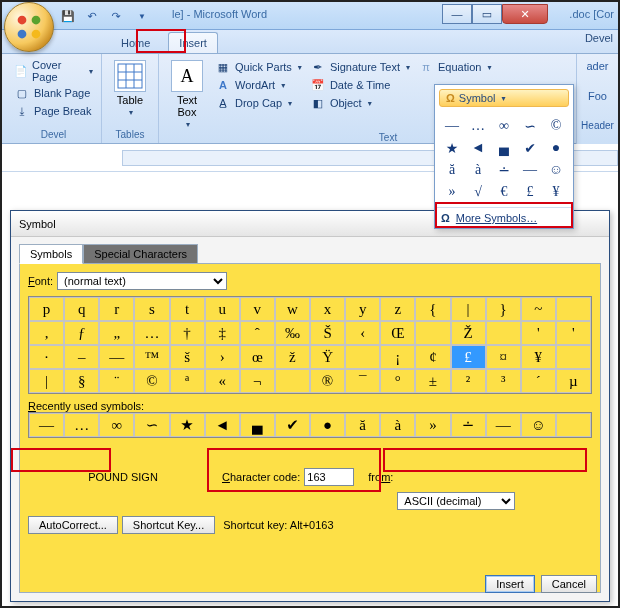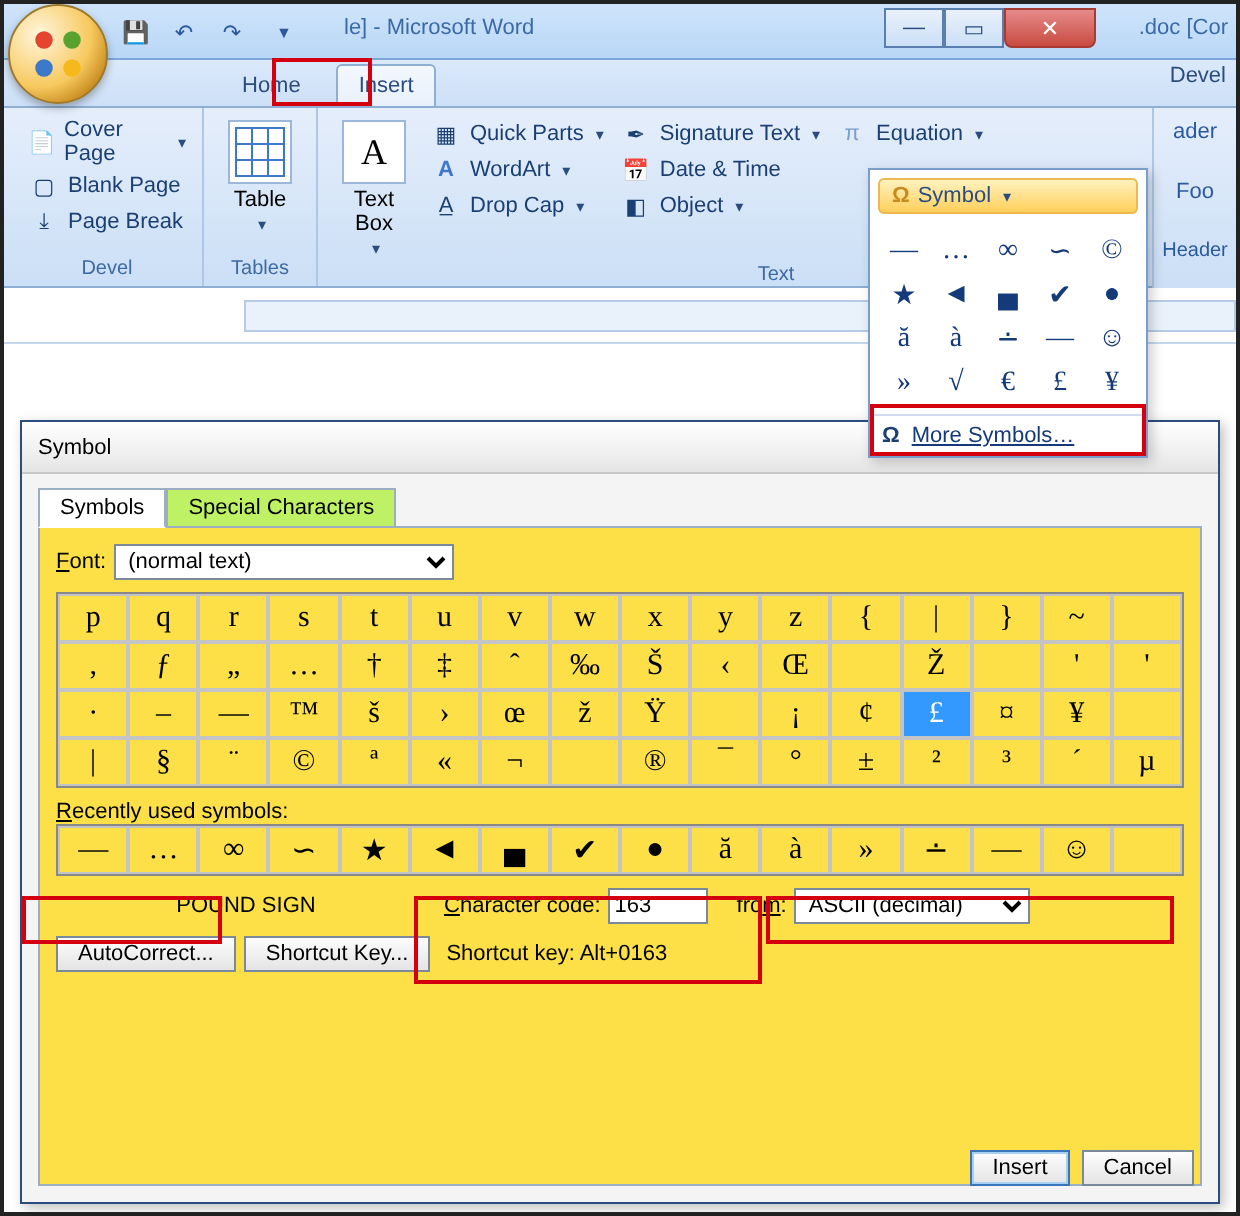--- a/index.html
+++ b/index.html
@@ -97,21 +97,21 @@
   .dialog {
     position: absolute;
     left: 8px; top: 208px;
     width: 600px; height: 392px;
     border: 1px solid #2a4d7d;
     background: #f4f4f4;
     box-shadow: 2px 2px 6px rgba(0,0,0,.25);
   }
   .dlg-title { height: 26px; background: linear-gradient(#fff,#e5e5e5); border-bottom:1px solid #c8c8c8; display:flex; align-items:center; padding: 0 8px; color:#000;}
   .dlg-tabs { display:flex; margin: 6px 8px 0 8px; }
-  .dlg-tab { padding: 3px 10px; border: 1px solid #9caec2; background:#bef264; color:#000; position: relative; top:1px; }
+  .dlg-tab { padding: 3px 10px; border: 1px solid #9caec2; background:#737373; color:#000; position: relative; top:1px; }
   .dlg-tab.active { background:#fff; border-bottom-color:#fff; }
   .dlg-body { margin: 0 8px 8px 8px; border:1px solid #9caec2; background:#fde047; padding: 8px; height: 330px; }
 
   .row { display:flex; align-items:center; gap:4px; margin-bottom:6px; }
   .lbl { color:#000; }
   .lbl u { text-decoration: underline; }
   select, input[type=text] { border:1px solid #7a8a9a; background:#fff; padding:1px 2px; height:18px; font-size:11px; }
   .font-sel { width: 170px; }
 
   .char-grid { display:grid; grid-template-columns: repeat(16, 1fr); border:1px solid #888; margin-bottom:6px; }
@@ -396,21 +396,21 @@
         <div class="c">—</div>
         <div class="c">☺</div>
         <div class="c"></div>
       </div>
 
     <div class="row" style="margin-top:4px; position:relative;">
       <span class="lbl" style="width:190px;text-align:center;">POUND SIGN</span>
       <span class="lbl"><u>C</u>haracter code:</span>
       <input type="text" style="width: 50px;" value="163">
       <span class="lbl" style="margin-left:10px;">fro<u>m</u>:</span>
-      <select style="width:118px;"><option>ASCII (decimal)</option></select>
+      <select style="width:118px;margin-top:48px;"><option>ASCII (decimal)</option></select>
     </div>
 
     <div class="row">
       <button class="dlg-btn">AutoCorrect...</button>
       <button class="dlg-btn">Shortcut Key...</button>
       <span class="lbl" style="margin-left:4px;">Shortcut key: Alt+0163</span>
     </div>
 
     <div class="footer-btns">
       <button class="dlg-btn primary">Insert</button>

